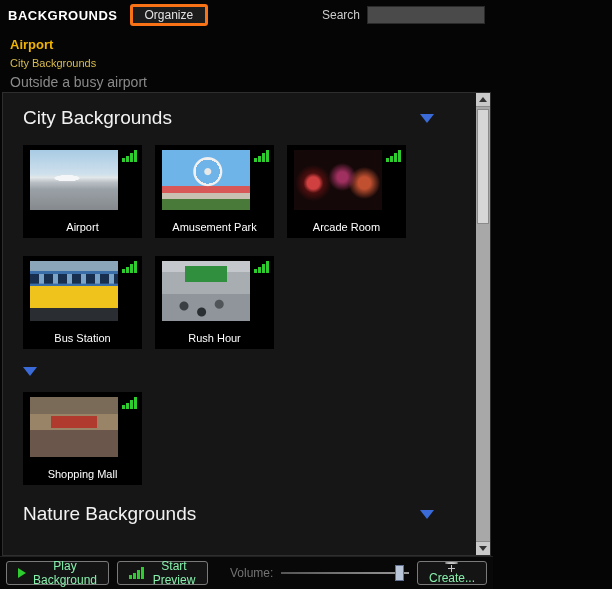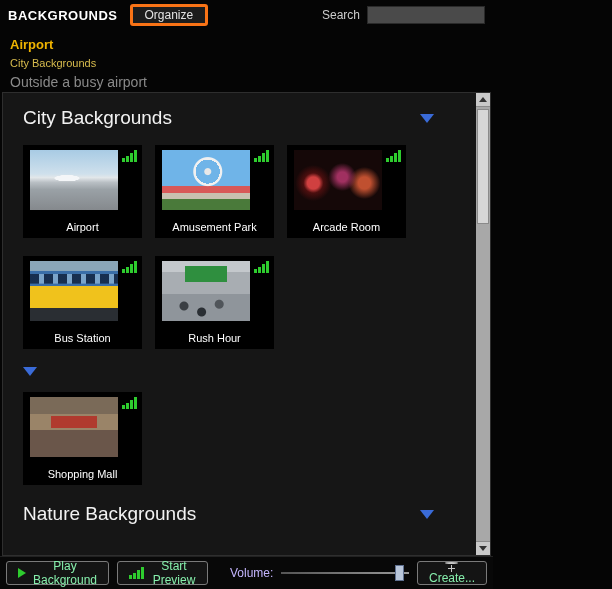--- a/index.html
+++ b/index.html
@@ -132,21 +132,21 @@
   .sb-thumb { position:absolute; left:1px; width:12px; top:16px; height:115px; background:#d6d6d6; border:1px solid #8a8a8a; cursor:pointer; }
 
   
   .footer { height:33px; flex:0 0 auto; display:flex; align-items:center; padding:0 6px; gap:8px; background:#080808; border-top:1px solid #222; }
   .footer button {
     background:#141414; border:1px solid #7a7a7a; border-radius:3px; height:24px;
     display:inline-flex; align-items:center; gap:7px; padding:0 11px;
     color:#86efac; font-size:12px; cursor:pointer; font-family:"Liberation Sans", sans-serif;
   }
   .play-icon { width:0; height:0; border-top:5px solid transparent; border-bottom:5px solid transparent; border-left:8px solid var(--meter-green,#2ecc2e); }
-  .vol-label { color:#c4b5fd; font-size:12px; margin-left:14px; }
+  .vol-label { color:#737373; font-size:12px; margin-left:14px; }
   .slider { position:relative; width:180px; height:20px; cursor:pointer; }
   .slider-track { position:absolute; top:9px; left:0; right:0; height:2px; background:linear-gradient(90deg,#555,#9a9a9a); }
   .slider-handle { position:absolute; top:2px; width:9px; height:16px; background:#b9c6da; border:1px solid #5f7090; }
   .create-btn { margin-left:auto;flex-direction:column; }
   .plus-icon { position:relative; width:13px; height:13px; border:1px solid #c8c8c8; border-radius:50%; display:inline-block; }
   .plus-icon::before { content:""; position:absolute; left:2px; top:5px; width:7px; height:1px; background:#c8c8c8; }
   .plus-icon::after  { content:""; position:absolute; left:5px; top:2px; width:1px; height:7px; background:#c8c8c8; }
 </style>
 </head>
 <body>

